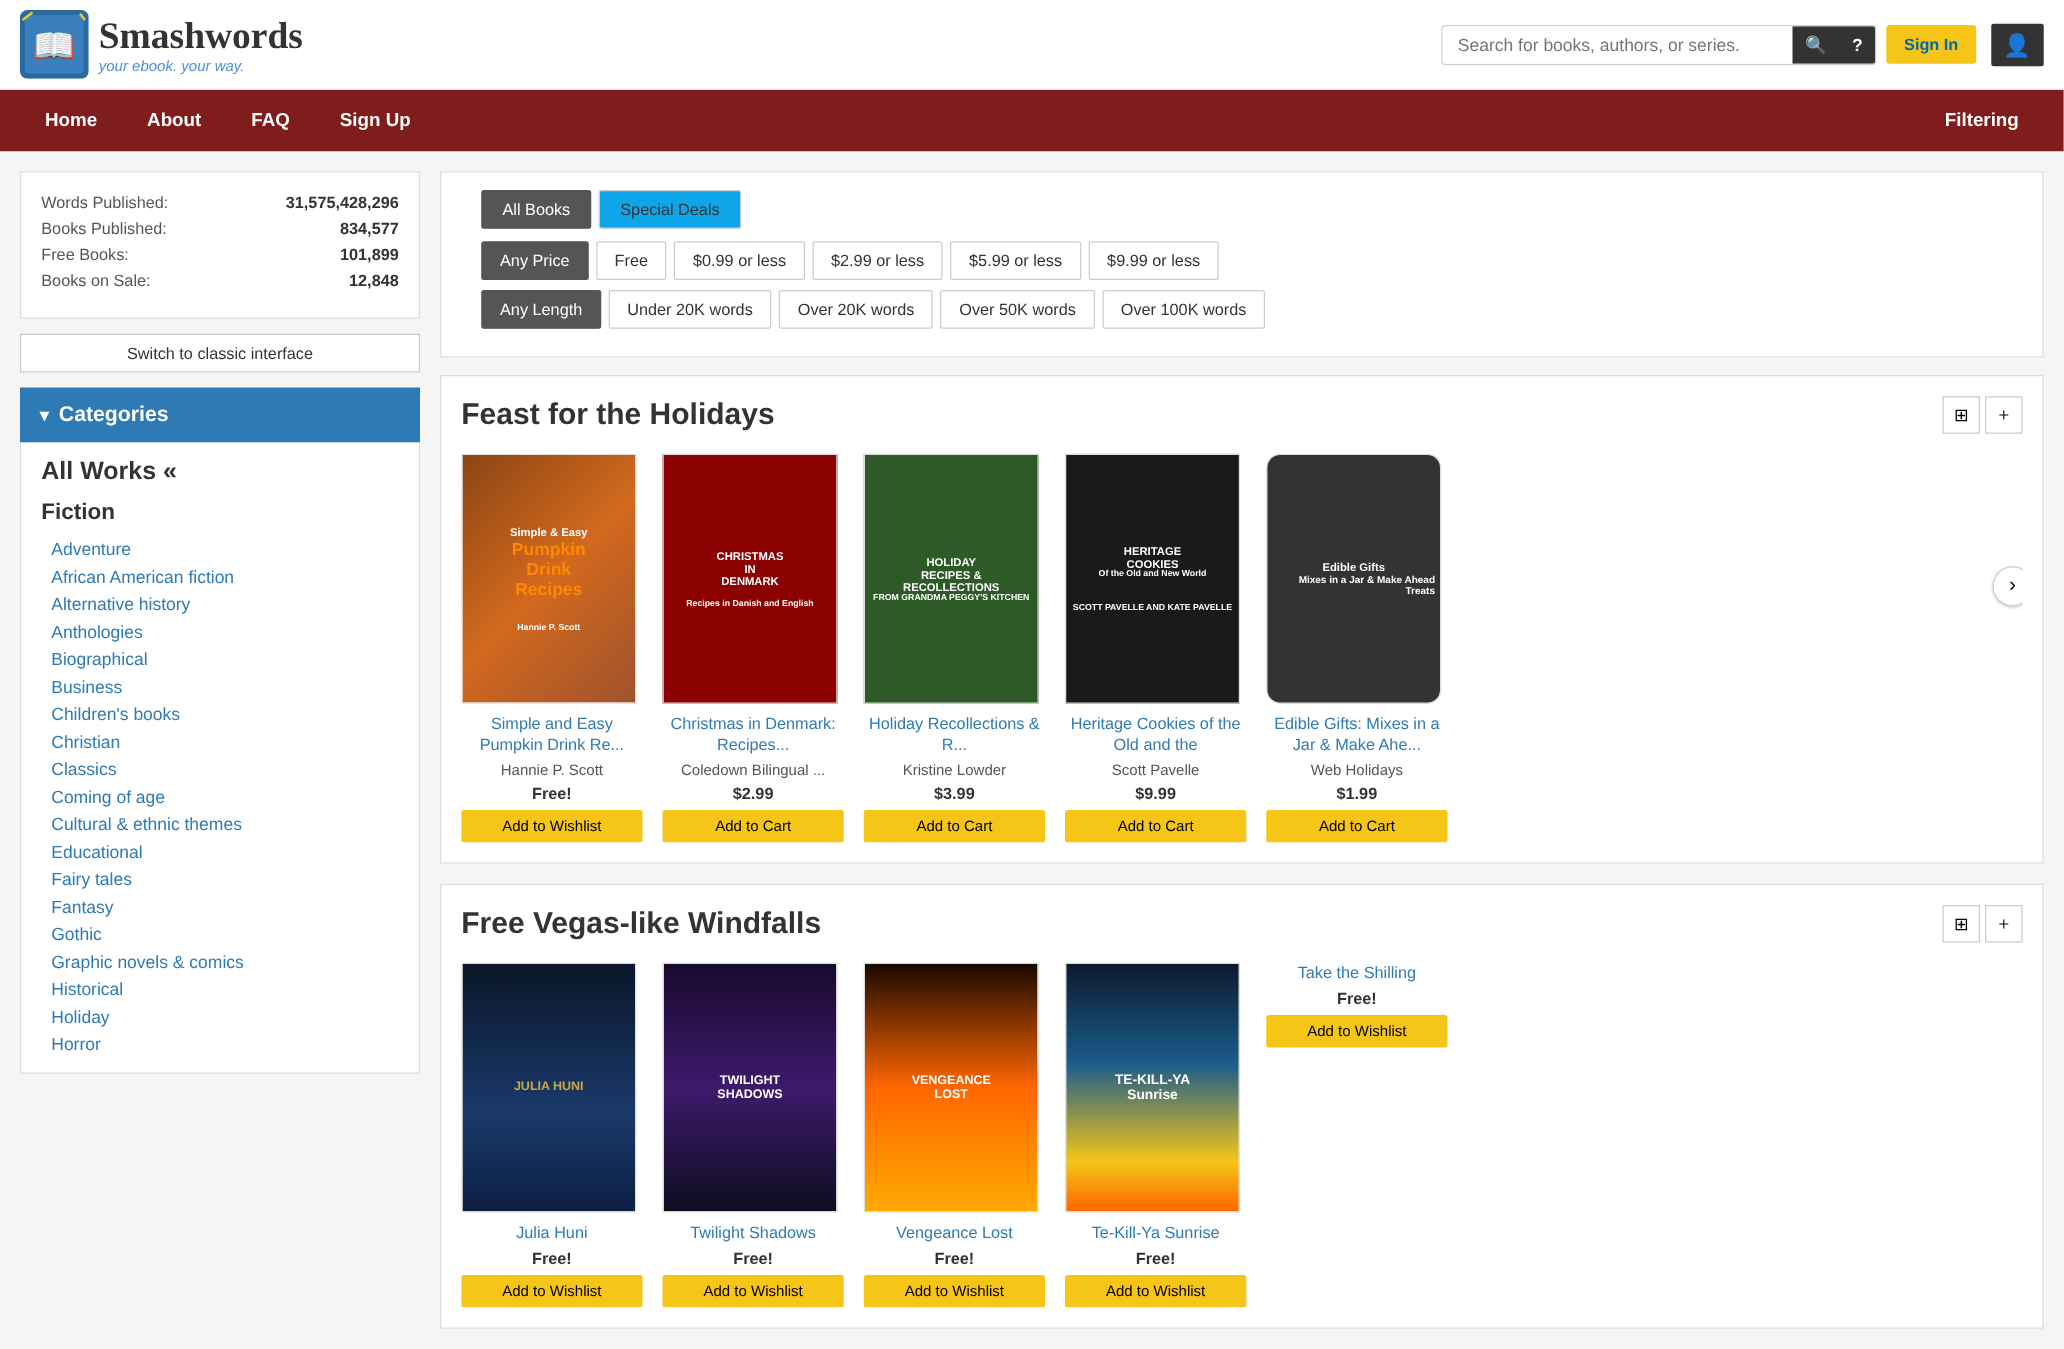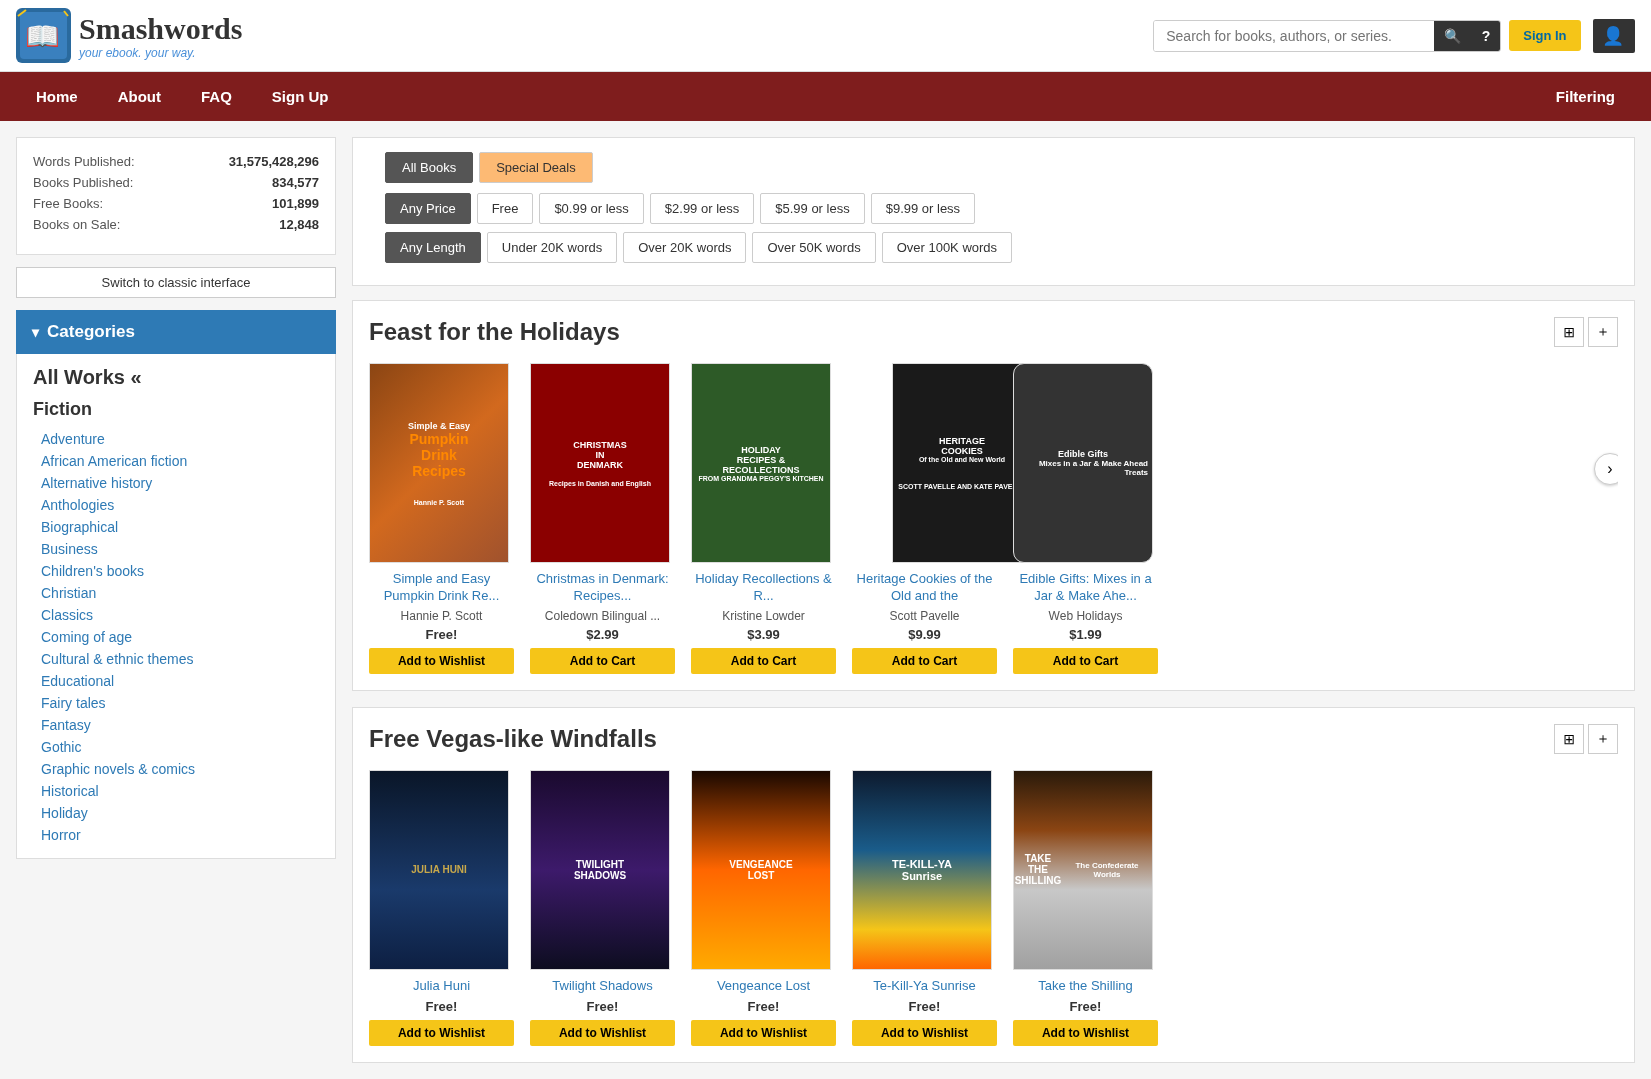--- a/index.html
+++ b/index.html
@@ -40,46 +40,46 @@
     .fiction-label { font-size: 18px; font-weight: bold; color: #333; margin-bottom: 8px; }
     .cat-list { list-style: none; }
     .cat-list li { padding: 3px 0 3px 8px; font-size: 14px; color: #2e7ab5; cursor: pointer; }
 
     
     .content { flex: 1; min-width: 0; }
     
     
     .filter-section { background: #fff; border: 1px solid #ddd; padding: 14px 32px; margin-bottom: 14px; }
     .tab-row { display: flex; gap: 6px; margin-bottom: 10px; flex-wrap: wrap; }
-    .tab-btn { padding: 7px 16px; border: 1px solid #ccc; background: #fdba74; cursor: pointer; font-size: 13px; color: #333; border-radius: 2px; }
+    .tab-btn { padding: 7px 16px; border: 1px solid #ccc; background: #0ea5e9; cursor: pointer; font-size: 13px; color: #333; border-radius: 2px; }
     .tab-btn.active { background: #555; color: #fff; border-color: #555; }
     .filter-row { display: flex; gap: 6px; margin-bottom: 8px; flex-wrap: wrap; }
     .filter-btn { padding: 7px 14px; border: 1px solid #ccc; background: #fff; cursor: pointer; font-size: 13px; color: #333; border-radius: 2px; }
     .filter-btn.active { background: #555; color: #fff; border-color: #555; }
 
     
     .book-section { background: #fff; border: 1px solid #ddd; padding: 16px; margin-bottom: 16px; }
     .section-header { display: flex; align-items: center; justify-content: space-between; margin-bottom: 16px; }
     .section-title { font-size: 24px; font-weight: bold; color: #333; }
     .section-controls { display: flex; gap: 4px; }
     .ctrl-btn { width: 30px; height: 30px; border: 1px solid #ccc; background: #fff; cursor: pointer; font-size: 14px; display: flex; align-items: center; justify-content: center; }
     .books-row { display: flex; gap: 16px; align-items: flex-start; overflow: hidden; position: relative; }
     .book-card { width: 145px; flex-shrink: 0; text-align: center; }
     .book-cover { width: 140px; height: 200px; background: #ccc; margin-bottom: 8px; object-fit: cover; border: 1px solid #ddd; display: flex; align-items: center; justify-content: center; overflow: hidden; font-size: 10px; }
     .book-title { font-size: 13px; color: #2e7ab5; cursor: pointer; margin-bottom: 4px; line-height: 1.3; }
     .book-author { font-size: 12px; color: #555; margin-bottom: 4px; }
     .book-price { font-size: 13px; font-weight: bold; color: #333; margin-bottom: 6px; }
-    .add-btn { background: #f5c518; color: #000; border: none; padding: 6px 16px; cursor: pointer; font-size: 12px; font-weight: bold; border-radius: 2px; width: 100%; }
+    .add-btn { background: #f5c518; color: #000; border: none; padding: 6px 16px; cursor: pointer; font-size: 12px; font-weight: normal; border-radius: 2px; width: 100%; }
     .next-arrow { position: absolute; right: -8px; top: 90px; width: 32px; height: 32px; background: #fff; border: 1px solid #ccc; border-radius: 50%; display: flex; align-items: center; justify-content: center; cursor: pointer; font-size: 16px; box-shadow: 0 1px 3px rgba(0,0,0,0.2); }
 
     
     .cover-1 { background: linear-gradient(135deg, #8B4513 0%, #D2691E 50%, #A0522D 100%); color: #fff; font-size: 9px; padding: 4px; display: flex; flex-direction: column; align-items: center; justify-content: center; text-align: center; font-weight: bold; }
     .cover-2 { background: #8B0000; color: #fff; font-size: 9px; padding: 4px; display: flex; flex-direction: column; align-items: center; justify-content: center; text-align: center; font-weight: bold; }
     .cover-3 { background: #2d5a27; color: #fff; font-size: 9px; padding: 4px; display: flex; flex-direction: column; align-items: center; justify-content: center; text-align: center; font-weight: bold; }
-    .cover-4 { background: #1a1a1a; color: #fff; font-size: 9px; padding: 0; display: flex; flex-direction: column; align-items: center; justify-content: center; text-align: center; font-weight: bold; margin-left: 40px; }
+    .cover-4 { background: #1a1a1a; color: #fff; font-size: 9px; padding: 0; display: flex; flex-direction: column; align-items: center; justify-content: center; text-align: center; font-weight: bold; }
     .cover-5 { background: #333; color: #fff; font-size: 9px; padding: 4px; display: flex; flex-direction: column; align-items: center; justify-content: center; text-align: center; font-weight: bold; border-radius: 11px; }
     .cover-v1 { background: linear-gradient(180deg, #0a1628 0%, #1a3a6b 60%, #0d1f42 100%); color: #c8a84b; font-size: 10px; }
     .cover-v2 { background: linear-gradient(180deg, #1a0a2e 0%, #3d1a6b 50%, #0d0d20 100%); color: #fff; font-size: 10px; }
     .cover-v3 { background: linear-gradient(180deg, #1a0800 0%, #ff6600 50%, #ffaa00 100%); color: #fff; font-size: 10px; }
     .cover-v4 { background: linear-gradient(180deg, #0d1a2e 0%, #1a5c8a 40%, #f5c518 80%, #ff6600 100%); color: #fff; font-size: 11px; font-weight: bold; }
     .cover-v5 { background: linear-gradient(180deg, #2a1a0a 0%, #8B4513 30%, #c8c8c8 60%, #a0a0a0 100%); color: #fff; font-size: 10px; }
   </style>
 </head>
 <body>
 
@@ -274,21 +274,20 @@
           <div class="book-price">Free!</div>
           <button class="add-btn">Add to Wishlist</button>
         </div>
         <div class="book-card">
           <div class="book-cover cover-v4" style="display:flex;align-items:center;justify-content:center;color:#fff;font-weight:bold;text-align:center;">TE-KILL-YA<br>Sunrise</div>
           <div class="book-title">Te-Kill-Ya Sunrise</div>
           <div class="book-price">Free!</div>
           <button class="add-btn">Add to Wishlist</button>
         </div>
         <div class="book-card">
-          <div class="book-cover cover-v5" style="display:flex;align-items:center;justify-content:center;color:#fff;font-weight:bold;text-align:center;font-size:10px;">TAKE THE<br>SHILLING<br><span style="font-size:8px;">The Confederate Worlds</span></div>
           <div class="book-title">Take the Shilling</div>
           <div class="book-price">Free!</div>
           <button class="add-btn">Add to Wishlist</button>
         </div>
       </div>
     </div>
 
   </div>
 </div>
 

